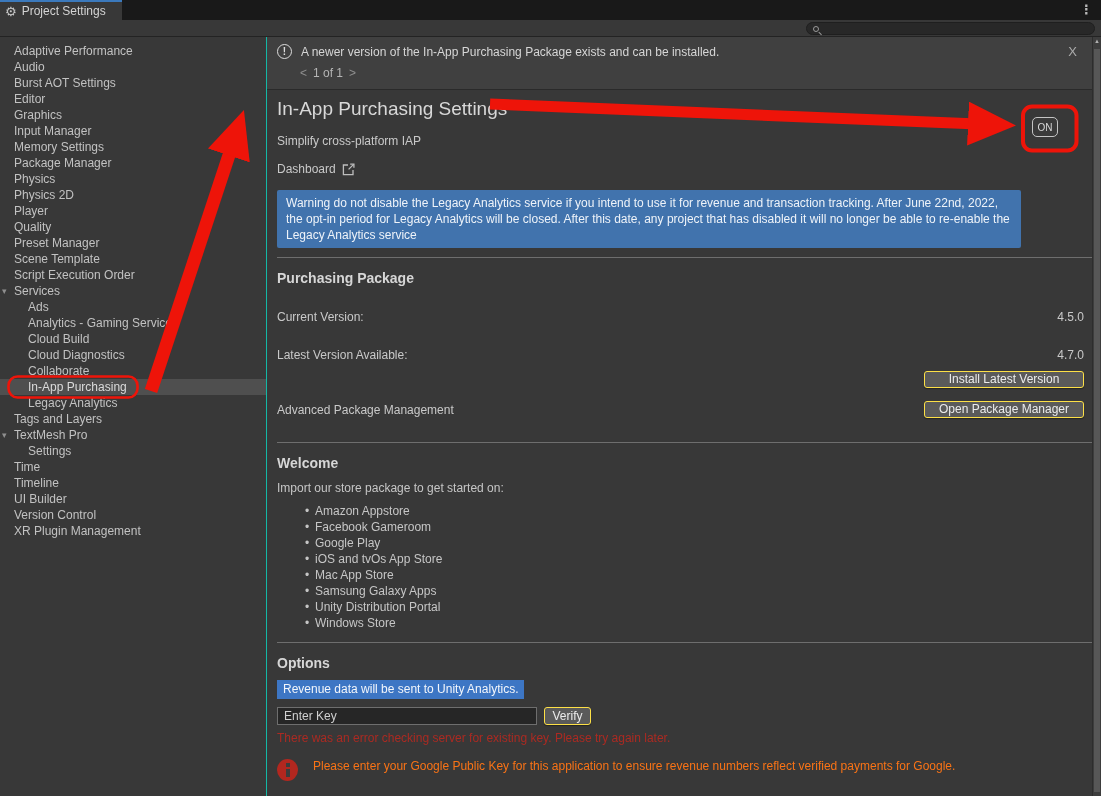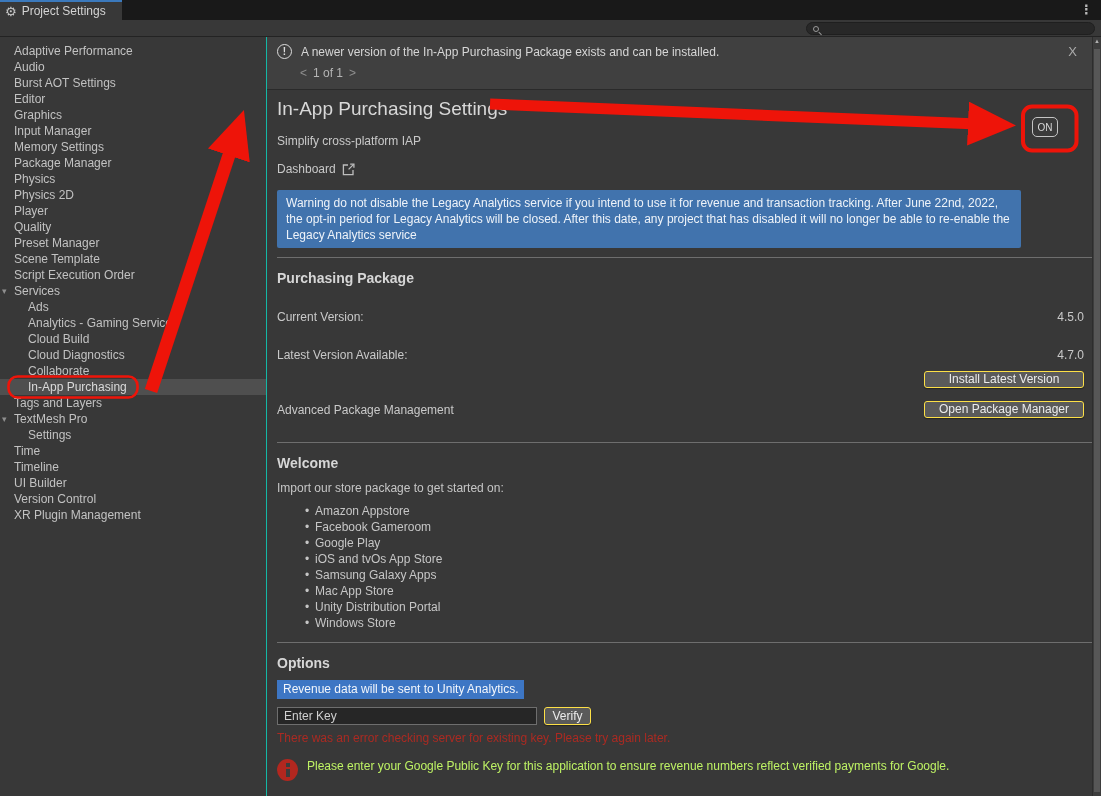--- a/index.html
+++ b/index.html
@@ -69,21 +69,21 @@
   .bullets li { height:16px; line-height:16px; padding-left:38px; position:relative; color:#c6c6c6; }
   .bullets li::before { content:'•'; position:absolute; left:28px; color:#c6c6c6; }
   .chip { display:inline-block; background:#3d76c4; color:#f2f6fc; padding:2px 6px 3px 6px; margin-top:9px; }
   .keyrow { display:flex; gap:7px; margin-top:8px; align-items:flex-start; }
   .keyinput {
     width:260px; height:18px; background:#262626; border:1px solid #6e6e6e;
     color:#cfcfcf; font-size:12px; padding:1px 6px; font-family:inherit;
   }
   .verify { width:47px; height:18px; line-height:16px; }
   .err { color:#ab2a22; margin-top:6px; }
-  .gnote { display:flex; gap:9px; margin-top:13px; align-items:flex-start; color:#bef264; }
+  .gnote { display:flex; gap:15px; margin-top:13px; align-items:flex-start; color:#f97316; }
   .gicon { width:21px; height:22px; border-radius:50%; background:#b2271f; position:relative; flex:none; }
   .gicon::before { content:''; position:absolute; left:8.5px; top:4px; width:4px; height:4px; background:#3c3c3c; }
   .gicon::after { content:''; position:absolute; left:8.5px; top:9.5px; width:4px; height:8px; background:#3c3c3c; }
   .gnote span { margin-top:1px; }
   .steps-intro { margin-top:17px; color:#c9c9c9; }
   .extlink { flex:none; }
   
   .on-btn {
     position:absolute; left:1032px; top:117px; width:26px; height:20px;
     border:1.6px solid #c4c4c4; border-radius:5px; background:#3a3a3a;
@@ -133,20 +133,21 @@
       <div class="sb-row"><span>Preset Manager</span></div>
       <div class="sb-row"><span>Scene Template</span></div>
       <div class="sb-row"><span>Script Execution Order</span></div>
       <div class="sb-row"><span class="tri">▾</span><span>Services</span></div>
       <div class="sb-row child"><span>Ads</span></div>
       <div class="sb-row child"><span>Analytics - Gaming Services</span></div>
       <div class="sb-row child"><span>Cloud Build</span></div>
       <div class="sb-row child"><span>Cloud Diagnostics</span></div>
       <div class="sb-row child"><span>Collaborate</span></div>
       <div class="sb-row child selected"><span>In-App Purchasing</span></div>
+      <div class="sb-row child"><span>Legacy Analytics</span></div>
       <div class="sb-row"><span>Tags and Layers</span></div>
       <div class="sb-row"><span class="tri">▾</span><span>TextMesh Pro</span></div>
       <div class="sb-row child"><span>Settings</span></div>
       <div class="sb-row"><span>Time</span></div>
       <div class="sb-row"><span>Timeline</span></div>
       <div class="sb-row"><span>UI Builder</span></div>
       <div class="sb-row"><span>Version Control</span></div>
       <div class="sb-row"><span>XR Plugin Management</span></div>
     </div>
 
@@ -203,22 +204,22 @@
       <div class="divider" style="margin-top:24px;"></div>
 
       
       <div class="h2" style="margin-top:12px;">Welcome</div>
       <div style="margin-top:10px;">Import our store package to get started on:</div>
       <ul class="bullets">
           <li>Amazon Appstore</li>
           <li>Facebook Gameroom</li>
           <li>Google Play</li>
           <li>iOS and tvOs App Store</li>
+          <li>Mac App Store</li>
           <li>Samsung Galaxy Apps</li>
-          <li>Mac App Store</li>
           <li>Unity Distribution Portal</li>
           <li>Windows Store</li>
         </ul>
 
       <div class="divider" style="margin-top:11px;"></div>
 
       
       <div class="h2" style="margin-top:12px;">Options</div>
       <div class="chip">Revenue data will be sent to Unity Analytics.</div>
       <div class="keyrow">

